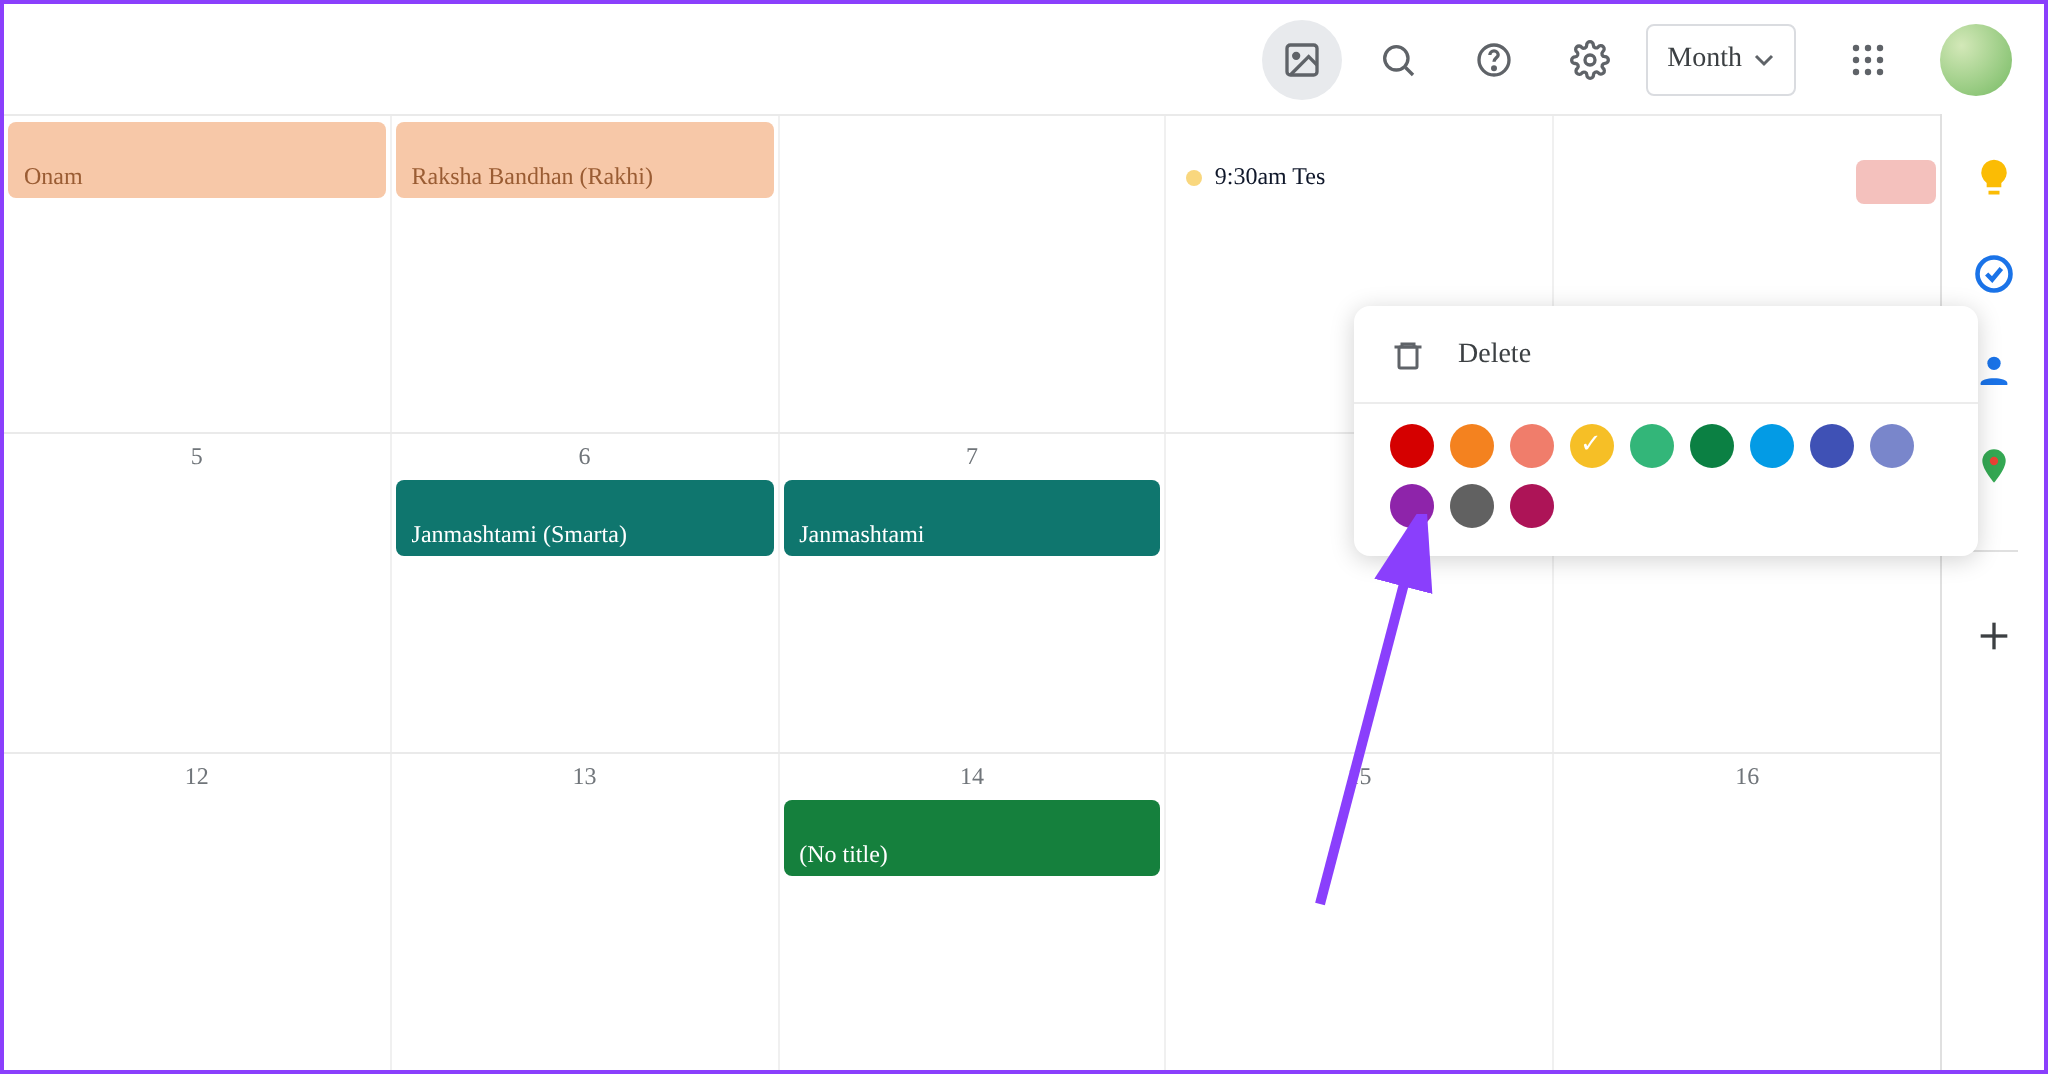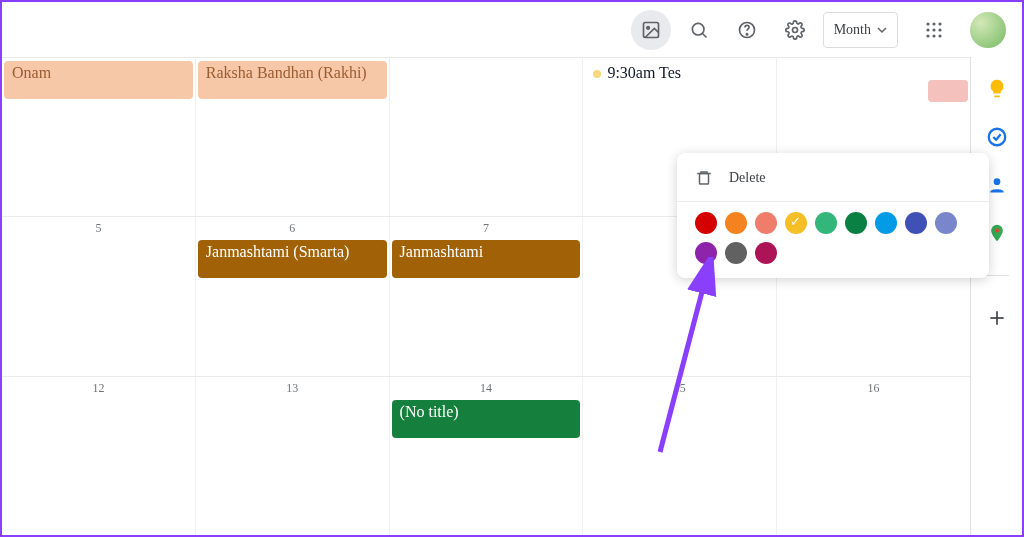--- a/index.html
+++ b/index.html
@@ -20,23 +20,23 @@
   
   .day-head-row { display: flex; height: 40px; background: #f1f3f4; }
   .day-head { flex: 1; text-align: center; padding-top: 6px; font-size: 11px; font-weight: 600; color: #70757a; letter-spacing: 0.5px; }
   .day-date { font-size: 12px; color: #70757a; font-weight: 400; margin-top: 2px; }
   
   .weeks { flex: 1; display: flex; flex-direction: column; }
   .week { flex: 1; display: flex; border-top: 1px solid #eaeaea; }
   .day-cell { flex: 1; border-right: 1px solid #f0f0f0; position: relative; padding-top: 4px; }
   .day-cell:last-child { border-right: none; }
   .day-num { font-size: 12px; color: #70757a; text-align: center; margin-bottom: 4px; }
-  .event { height: 38px; line-height: 22px; font-size: 16px; border-radius: 4px; padding: 1px 8px; color: #fff; margin: 1px 2px; overflow: hidden; white-space: nowrap; }
+  .event { height: 38px; line-height: 22px; font-size: 12px; border-radius: 4px; padding: 16px 8px; color: #fff; margin: 1px 2px; overflow: hidden; white-space: nowrap; }
   .event.pale { background: #f7c8a8; color: #9a5c33; }
-  .event.orange { background: #a16207; }
+  .event.orange { background: #0f766e; }
   .event.magenta { background: #15803d; }
   .event.timed { background: transparent; color: #0f172a; }
   .event.timed::before { content: ""; display: inline-block; width: 8px; height: 8px; border-radius: 50%; background: #f9d77e; margin-right: 6px; vertical-align: middle; }
   .pink-block { position: absolute; top: 22px; right: 2px; width: 40px; height: 22px; background: #f4c1bd; border-radius: 4px; }
   
   .popover { position: absolute; top: 96px; left: 675px; width: 312px; background: #fff; border-radius: 8px; box-shadow: 0 2px 12px rgba(0,0,0,0.18); z-index: 10; padding: 8px 0 14px 0; }
   .popover .del-row { display: flex; align-items: center; gap: 16px; padding: 8px 18px; cursor: pointer; color: #3c4043; font-size: 14px; }
   .popover hr { border: none; border-top: 1px solid #ececec; margin: 6px 0 10px 0; }
   .swatch-grid { display: flex; flex-wrap: wrap; gap: 8px; padding: 0 18px; }
   .swatch { width: 22px; height: 22px; border-radius: 50%; cursor: pointer; position: relative; }

